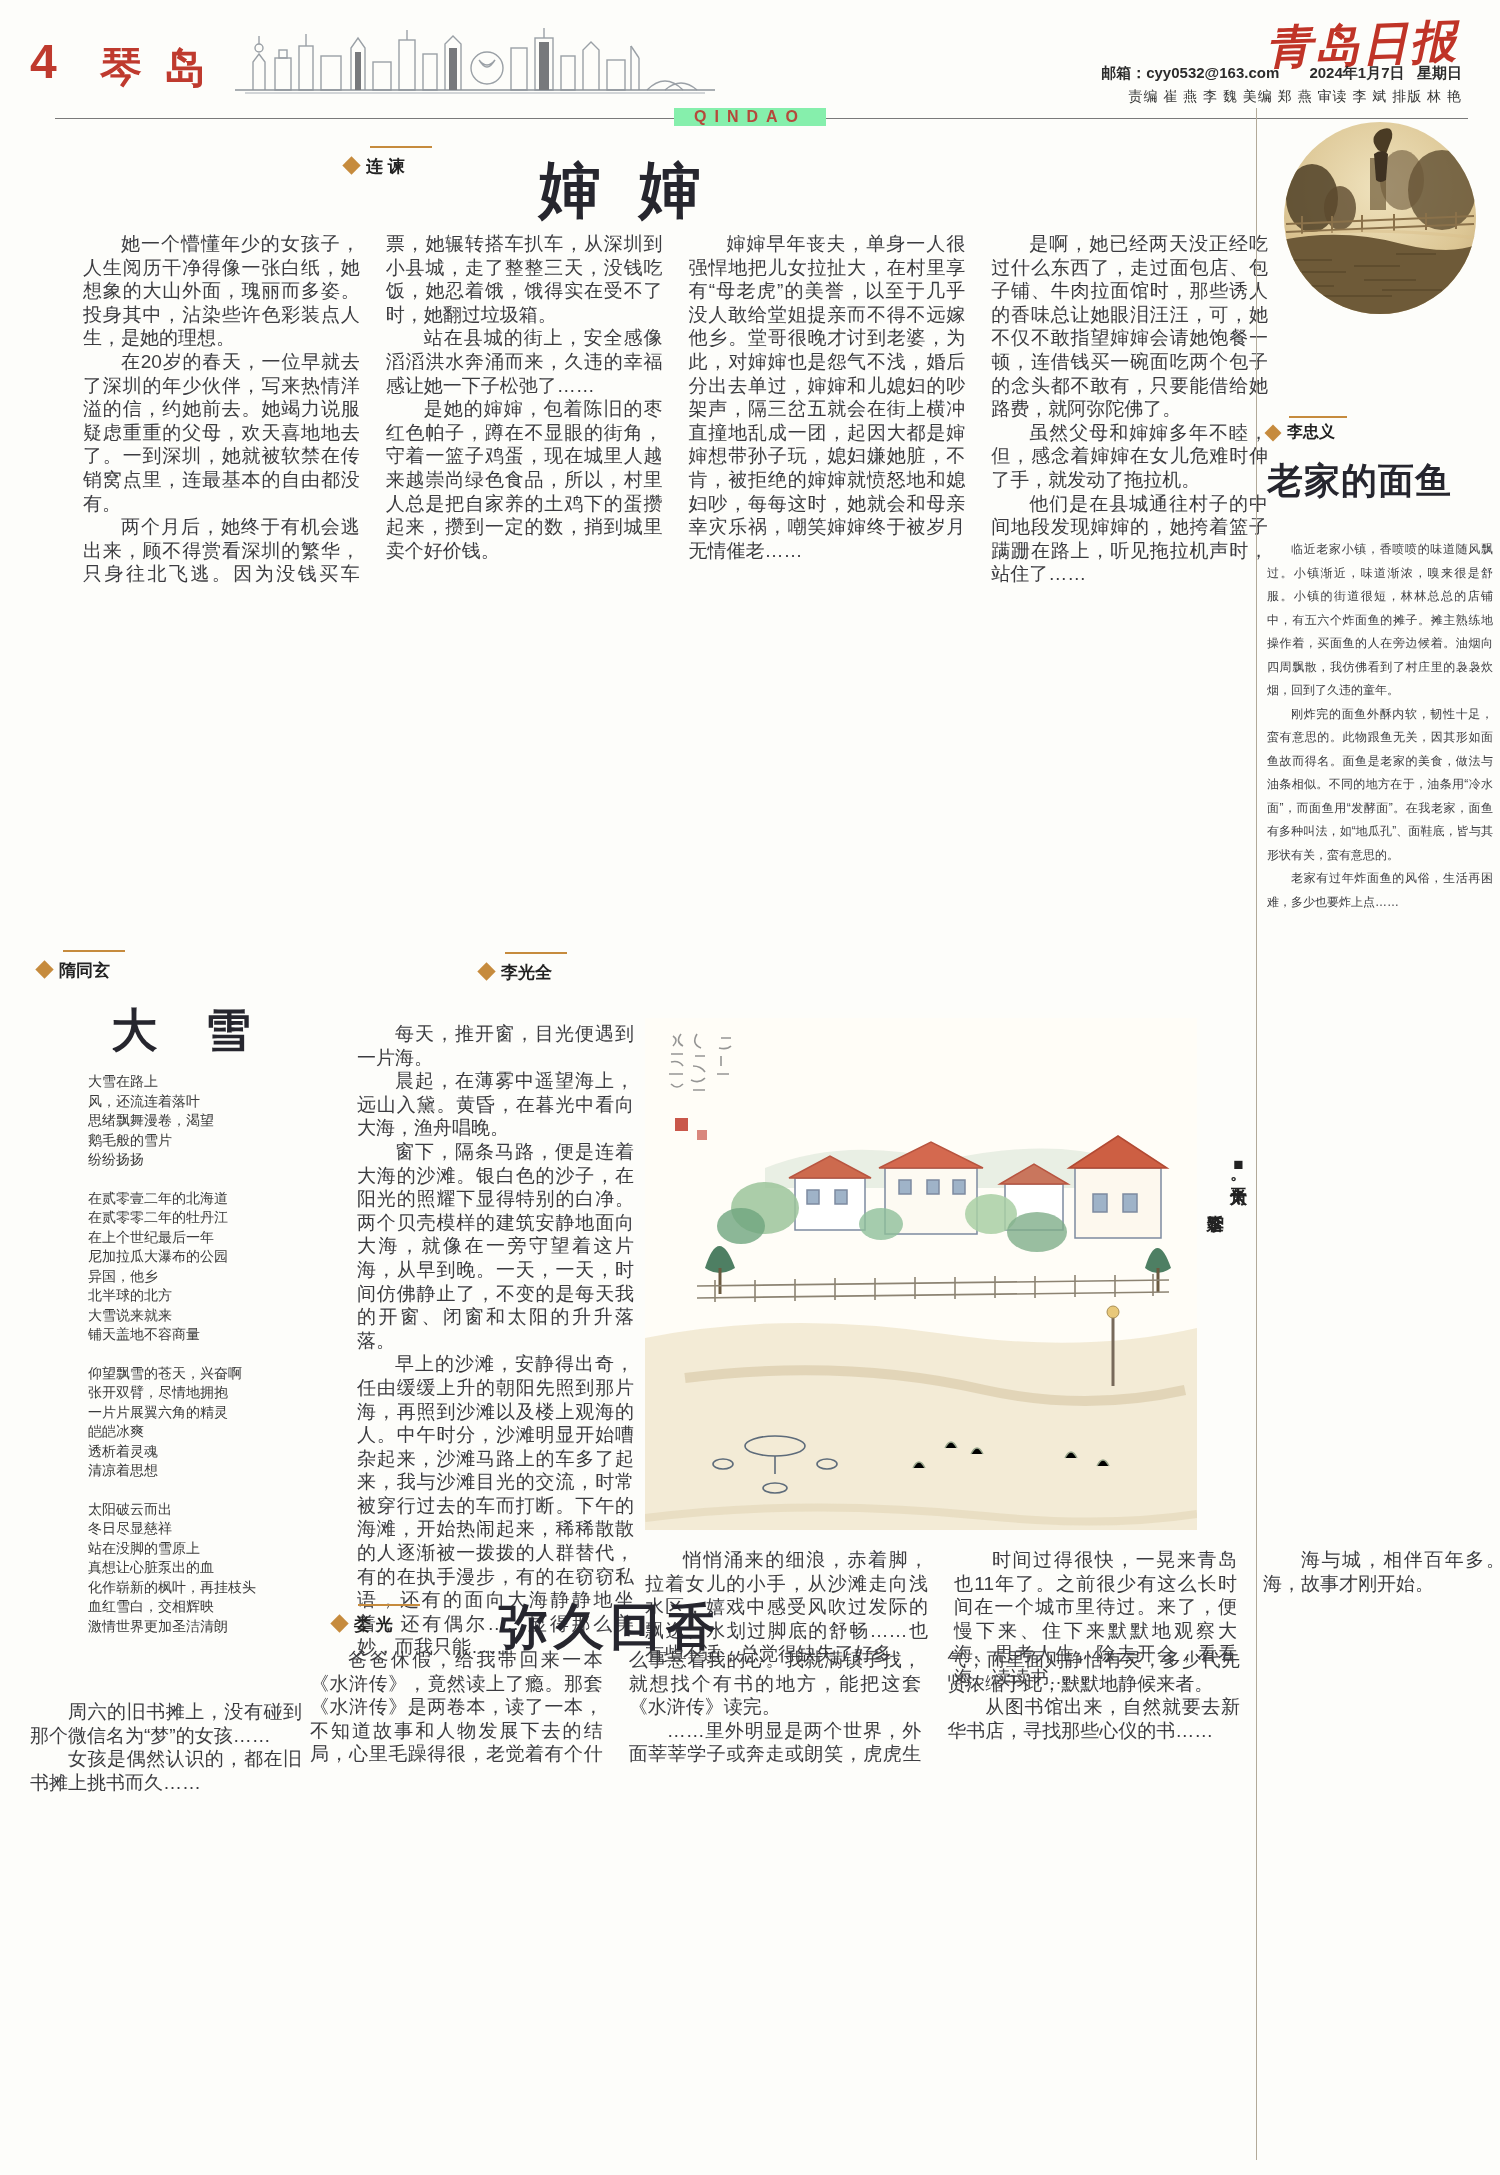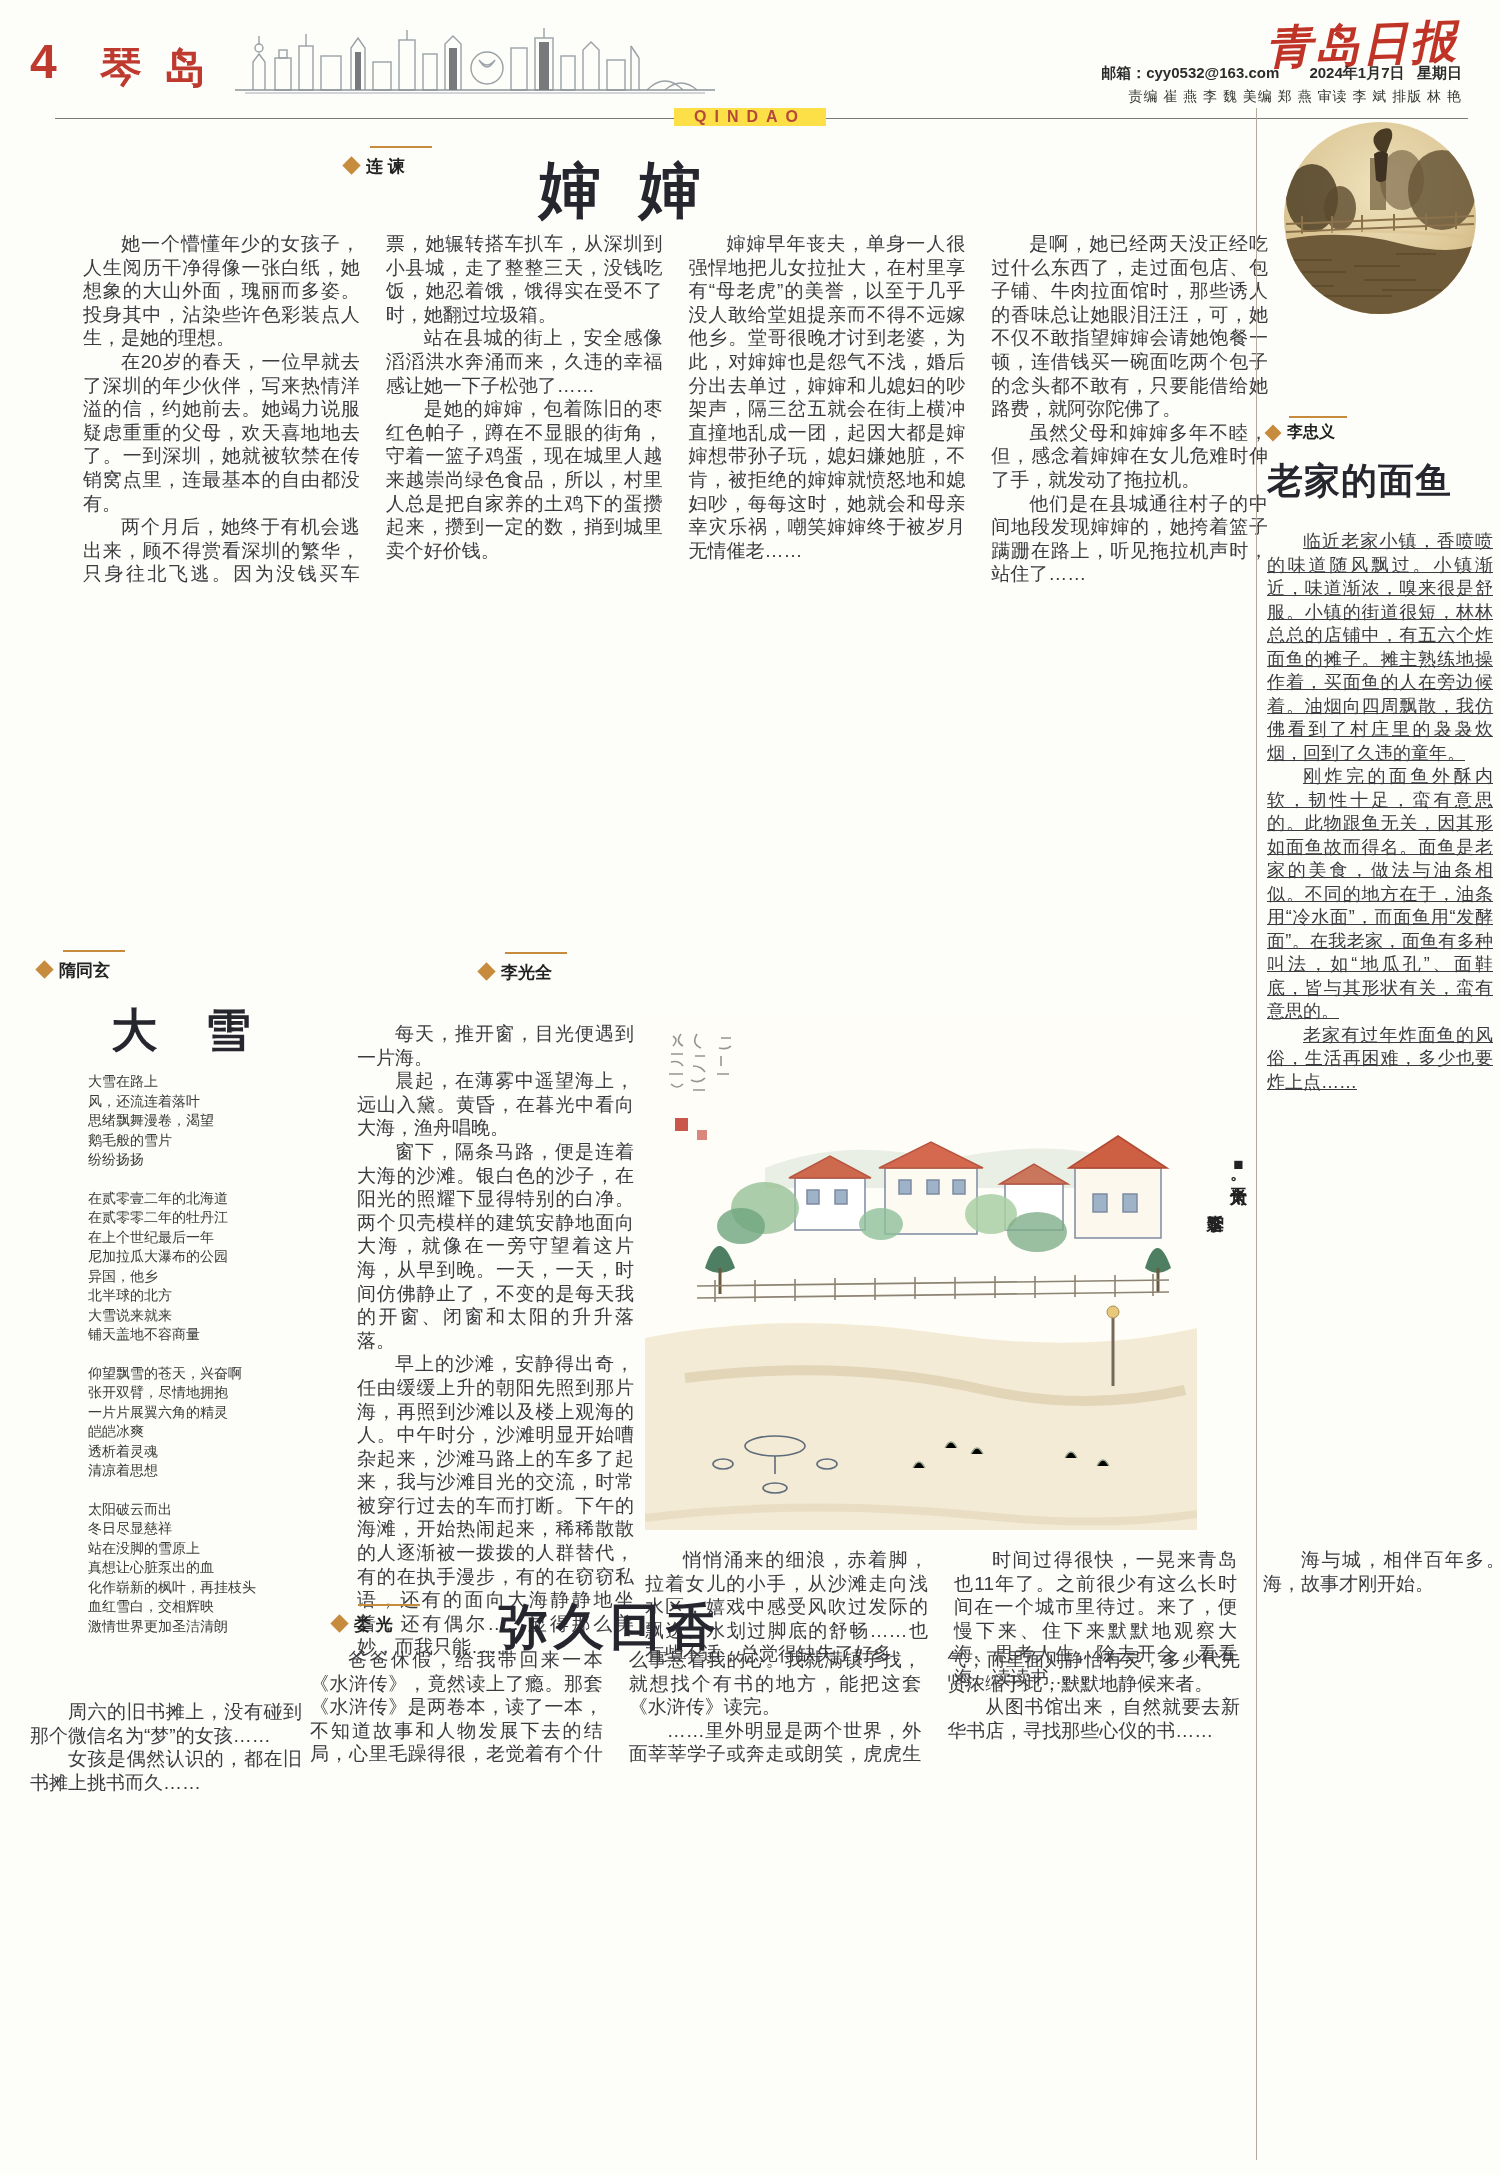--- a/index.html
+++ b/index.html
@@ -9,21 +9,21 @@
   .pagenum{position:absolute;left:30px;top:34px;font-size:48px;font-weight:bold;color:#bf3a2e;font-family:"Liberation Sans",sans-serif;}
   .section-cn{position:absolute;left:100px;top:40px;font-size:42px;font-weight:bold;color:#bf3a2e;letter-spacing:22px;}
   .skyline{position:absolute;left:235px;top:28px;}
   .masthead{position:absolute;right:42px;top:14px;font-family:"DejaVu Serif","Liberation Serif",serif;
             font-size:46px;font-weight:bold;font-style:italic;color:#c03427;transform:rotate(-2deg);letter-spacing:2px;}
   .head-info{position:absolute;right:38px;top:64px;text-align:right;color:#2c2c2c;}
   .head-info .l1{font-size:15px;font-weight:bold;}
   .head-info .l1 .gap{display:inline-block;width:26px;}
   .head-info .l2{font-size:14px;margin-top:5px;color:#333;letter-spacing:1px;}
   .top-rule{position:absolute;left:55px;right:32px;top:118px;border-top:1.5px solid #7a7a7a;}
-  .qindao{position:absolute;left:50%;top:108px;transform:translateX(-50%);background:#fde047;
+  .qindao{position:absolute;left:50%;top:108px;transform:translateX(-50%);background:#86efac;
           padding:0 20px;color:#b5493b;font-weight:bold;font-size:16px;letter-spacing:8px;}
   
   .byline{position:absolute;display:flex;align-items:center;gap:8px;height:22px;}
   .byline .diamond{width:13px;height:13px;background:#c68b3d;transform:rotate(45deg);flex:none;}
   .byline .bname{font-size:17px;font-weight:bold;color:#222;position:relative;padding-top:2px;}
   .byline .bname::before{content:"";position:absolute;top:-7px;left:4px;width:62px;height:2px;background:#c68b3d;}
   
   .h-main{position:absolute;left:0;width:1240px;top:148px;text-align:center;
           font-family:"Liberation Serif","DejaVu Serif",serif;font-size:62px;font-weight:bold;
           color:#26262e;letter-spacing:38px;padding-left:38px;box-sizing:border-box;}
@@ -46,21 +46,21 @@
   
   .sidebar{position:absolute;left:1256px;top:108px;width:253px;height:2052px;
            border-left:1px solid #b3aa99;border-right:6px solid #eab308;box-sizing:border-box;padding:0 10px;}
   .side-photo{display:block;margin:12px auto 0 auto;}
   .side-byline{position:relative;display:flex;align-items:center;gap:8px;margin-top:106px;}
   .side-byline .diamond{width:12px;height:12px;background:#c68b3d;transform:rotate(45deg);}
   .side-byline .bname{font-size:16px;font-weight:bold;color:#222;position:relative;}
   .side-byline .bname::before{content:"";position:absolute;top:-6px;left:2px;width:58px;height:2px;background:#c68b3d;}
   .side-title{font-family:"Liberation Serif","DejaVu Serif",serif;font-size:36px;font-weight:bold;
               color:#26262e;margin-top:14px;letter-spacing:1px;}
-  .side-body{margin-top:24px;text-align:justify;font-size:18px;line-height:23.5px;color:#3c3c40;text-decoration:underline;}
+  .side-body{margin-top:32px;text-align:justify;font-size:12px;line-height:23.5px;color:#3c3c40;}
   .side-body p{margin:0;text-indent:2em;}
 </style>
 </head>
 <body>
 
 <div class="page">
 
   <div class="pagenum">4</div>
   <div class="section-cn">琴岛</div>
 

